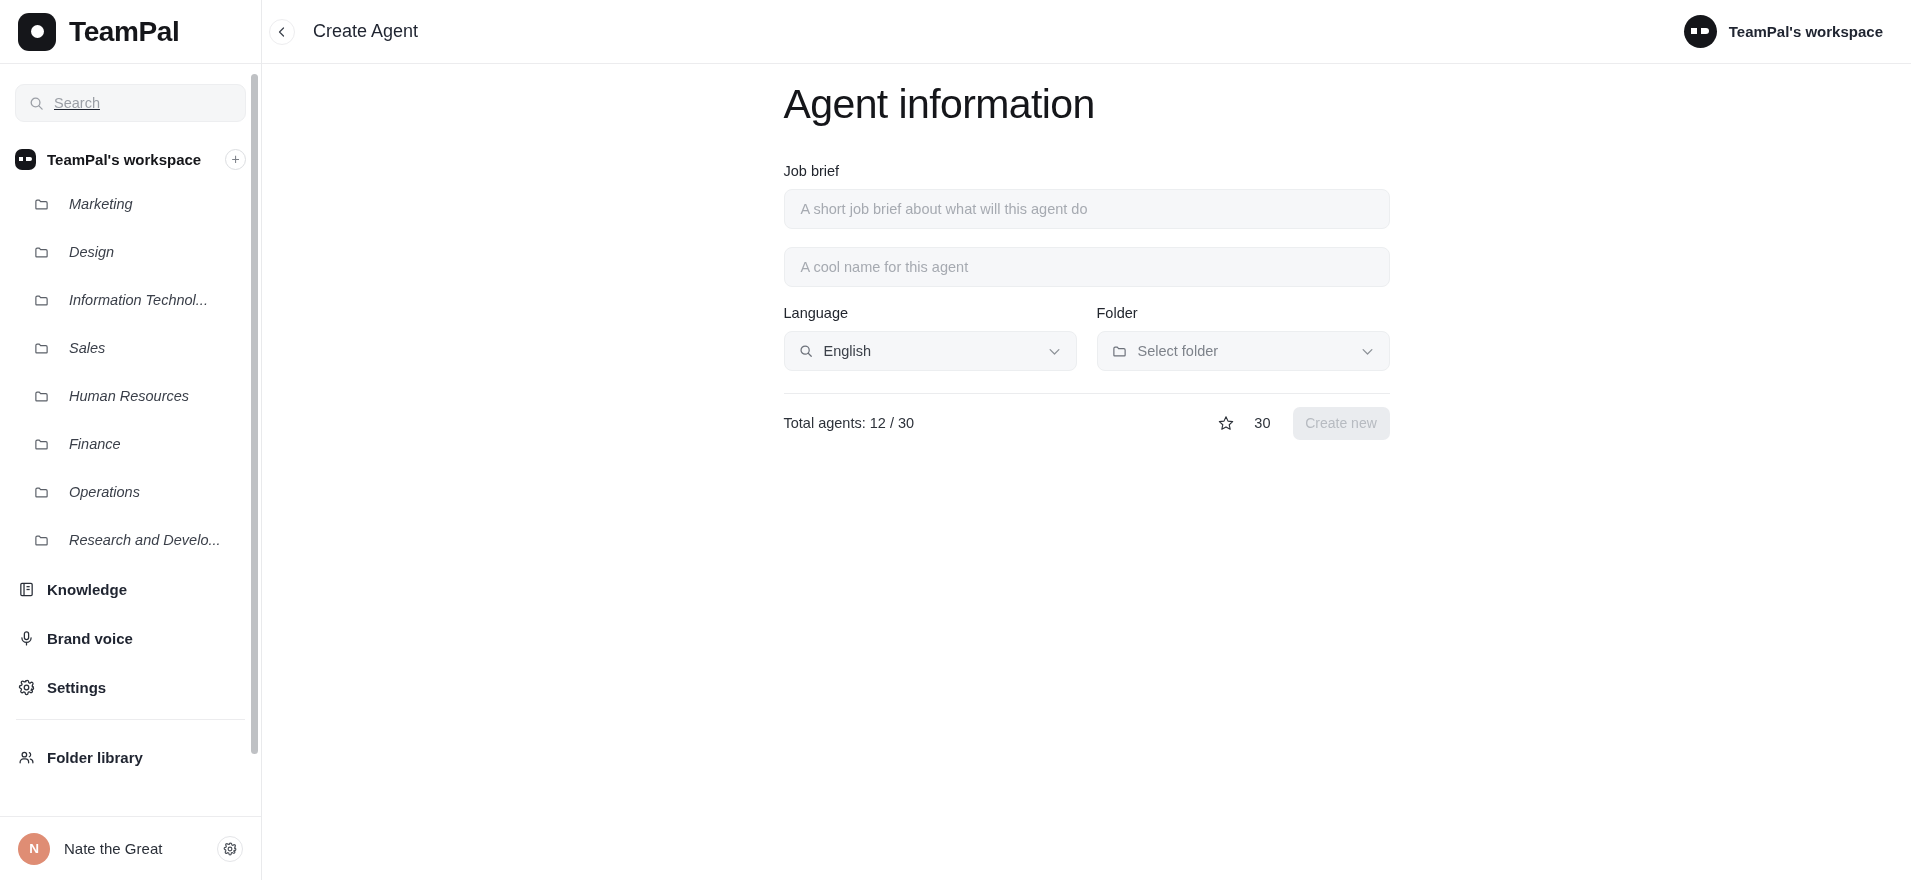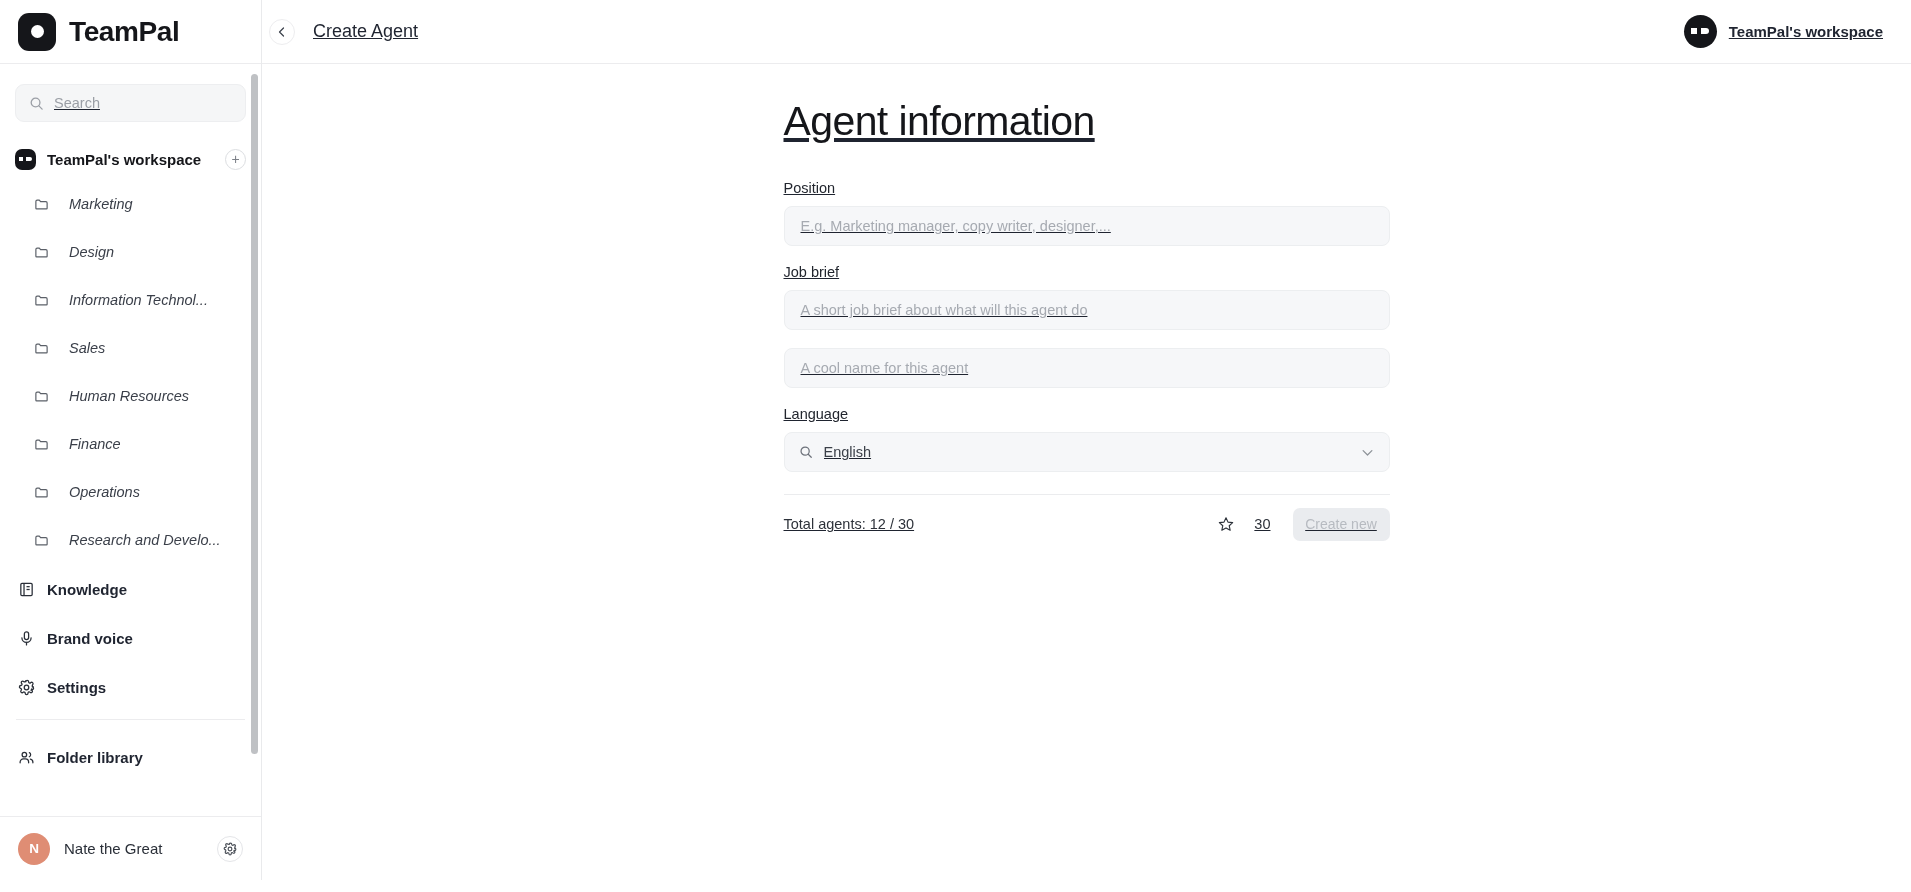--- a/index.html
+++ b/index.html
@@ -217,21 +217,20 @@
   }
 
   
   .main {
     flex: 1 1 auto;
     height: 892px;
     display: flex;
     flex-direction: column;
     background: #ffffff;
     min-width: 0;
-    text-decoration: underline;
   }
 
   .topbar {
     height: 64px;
     flex: 0 0 64px;
     border-bottom: 1px solid #ececee;
     display: flex;
     align-items: center;
     padding: 0 28px 0 20px;
   }
@@ -286,21 +285,21 @@
 
   .content {
     flex: 1 1 auto;
     overflow: hidden;
     display: flex;
     justify-content: center;
   }
 
   .form-col {
     width: 606px;
-    margin-top: 35px;
+    margin-top: 18px;
   }
 
   .form-heading {
     font-size: 41px;
     font-weight: 400;
     color: #15161a;
     letter-spacing: -0.6px;
     margin-bottom: 36px;
     line-height: 1.1;
   }
@@ -593,26 +592,20 @@
         <div class="big-avatar"></div>
         <div class="lbl">TeamPal's workspace</div>
       </div>
     </header>
 
     <section class="content">
       <div class="form-col">
 
         <h1 class="form-heading">Agent information</h1>
 
-        <div class="field">
-          <div class="field-label">Position</div>
-          <div class="text-input">
-            <span class="ph">E.g. Marketing manager, copy writer, designer,...</span>
-          </div>
-        </div>
 
         <div class="field">
           <div class="field-label">Job brief</div>
           <div class="text-input">
             <span class="ph">A short job brief about what will this agent do</span>
           </div>
         </div>
 
         <div class="field">
           <div class="text-input">
@@ -633,20 +626,36 @@
               </span>
               <span class="val">English</span>
               <span>
                 <svg width="15" height="15" viewBox="0 0 24 24" fill="none" stroke="#8d9298" stroke-width="2" stroke-linecap="round" stroke-linejoin="round">
                   <polyline points="5 9 12 16 19 9"></polyline>
                 </svg>
               </span>
             </div>
           </div>
 
+          <div class="field">
+            <div class="field-label">Folder</div>
+            <div class="select-box">
+              <span>
+                <svg width="15" height="15" viewBox="0 0 24 24" fill="none" stroke="#6c717a" stroke-width="1.9" stroke-linejoin="round">
+                  <path d="M3 7a2 2 0 0 1 2-2h3.5l2 2.5H19a2 2 0 0 1 2 2V18a1 1 0 0 1-1 1H4a1 1 0 0 1-1-1z"></path>
+                </svg>
+              </span>
+              <span class="val muted">Select folder</span>
+              <span>
+                <svg width="15" height="15" viewBox="0 0 24 24" fill="none" stroke="#8d9298" stroke-width="2" stroke-linecap="round" stroke-linejoin="round">
+                  <polyline points="5 9 12 16 19 9"></polyline>
+                </svg>
+              </span>
+            </div>
+          </div>
 
         </div>
 
         <div class="form-divider"></div>
 
         <div class="form-footer">
           <div class="total-agents">Total agents: 12 / 30</div>
           <div class="credits">
             <span>
               <svg width="16" height="16" viewBox="0 0 24 24" fill="none" stroke="#2d323a" stroke-width="1.7" stroke-linejoin="round">

